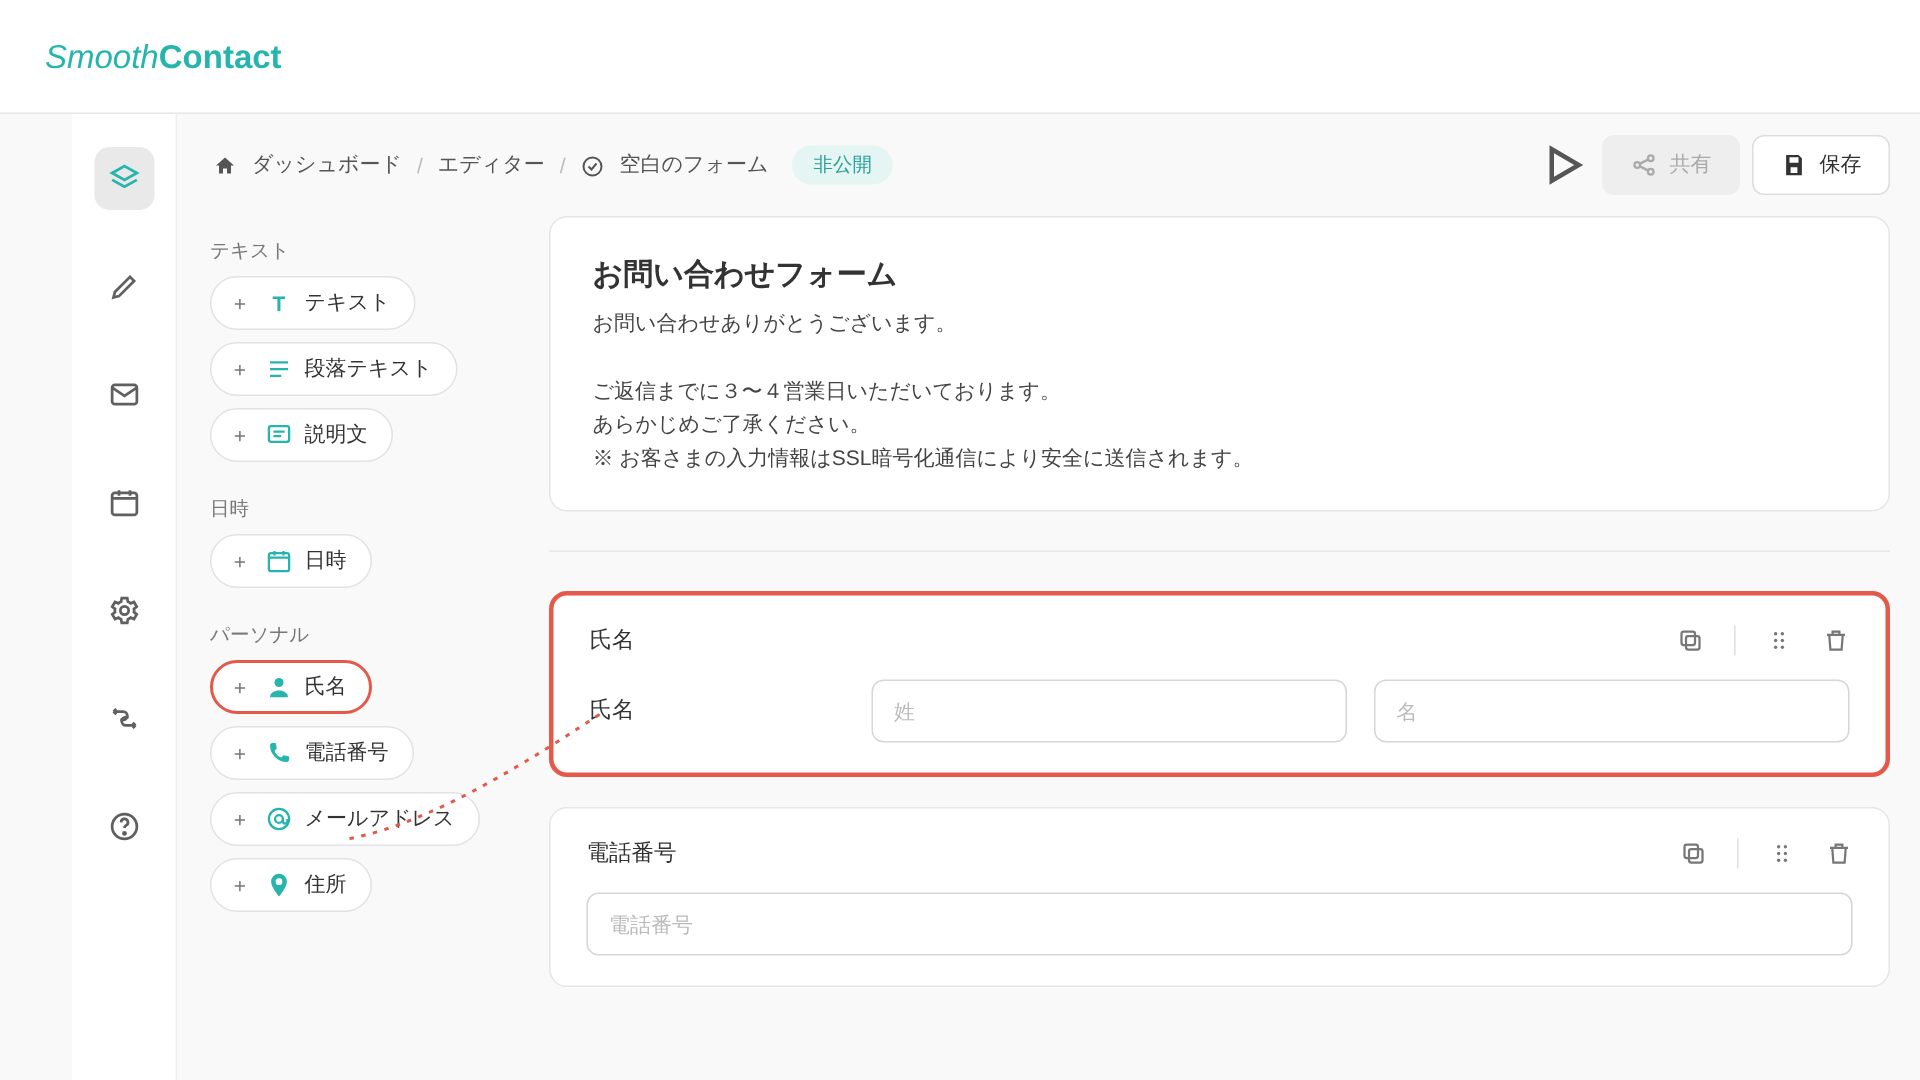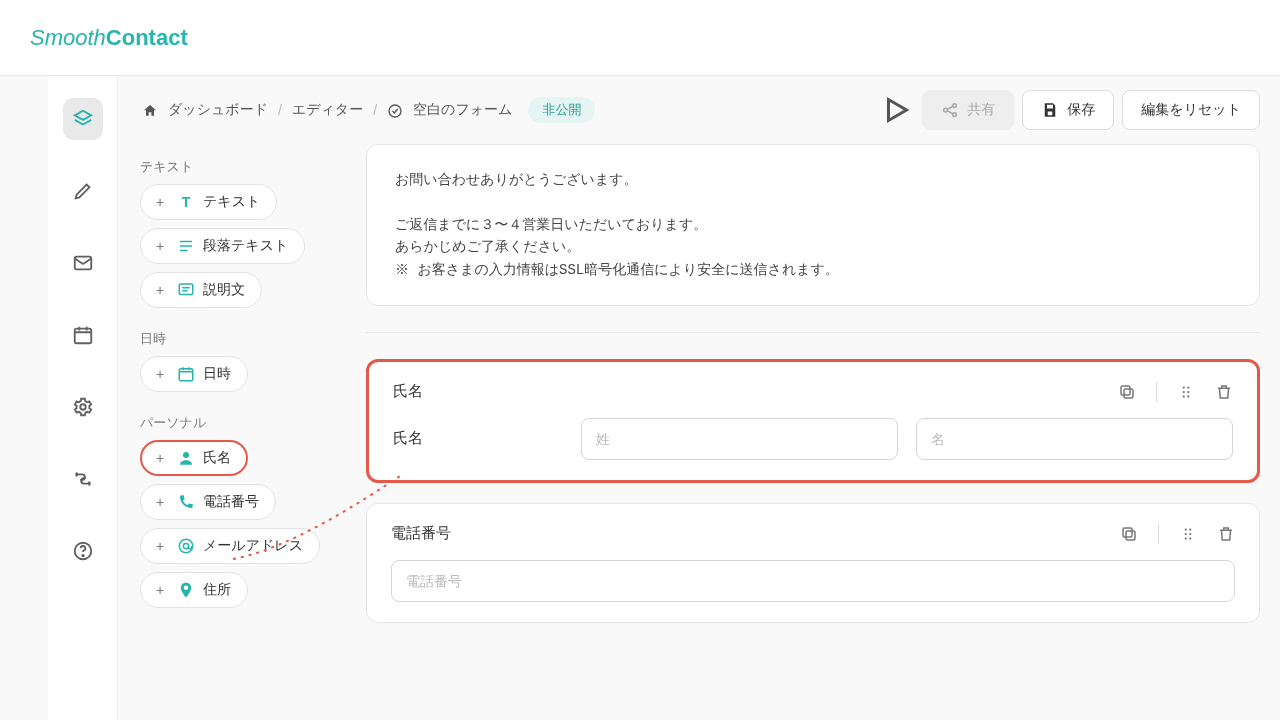--- a/index.html
+++ b/index.html
@@ -38,21 +38,21 @@
   .el-group-label { font-size: 13px; color:#777; margin: 14px 0 8px; }
   .el-chip { display:inline-flex; align-items:center; gap:8px; background:#fff; border:1px solid #e2e2e2; border-radius: 22px; padding: 8px 16px 8px 10px; font-size:14px; cursor:pointer; margin-bottom:8px; }
   .el-chip .plus { width:18px;height:18px;border-radius:50%; display:flex;align-items:center;justify-content:center; color:#777; }
   .el-chip .ic { width:18px;height:18px; display:flex;align-items:center;justify-content:center; }
   .el-chip.highlight { border:2px solid #e4594a; padding:7px 15px 7px 9px; }
   .el-chip svg { width:18px; height:18px; }
   
   .canvas { flex:1; padding: 0 20px 20px 0; overflow-y:auto; }
   .card { background:#fff; border:1px solid #e6e6e6; border-radius:12px; padding:24px 28px; }
   .form-header h3 { font-size:20px; font-weight:600; margin-bottom:8px; }
-  .form-header p { font-size:14px; line-height:1.6; color:#444; white-space:pre-line;font-family:Liberation Mono, monospace; }
+  .form-header p { font-size:14px; line-height:1.6; color:#444; white-space:pre-line; }
   .divider { height:1px; background:#e8e8e8; margin:26px 0; }
   .field-card { border:1px solid #e6e6e6; border-radius:12px; padding:20px 24px; margin-bottom:20px; background:#fff; position:relative; }
   .field-card.selected { border:3px solid #e4594a; }
   .field-top { display:flex; align-items:center; justify-content:space-between; margin-bottom:16px; }
   .field-title { font-size:15px; font-weight:500; }
   .field-tools { display:flex; align-items:center; gap:20px; color:#777; }
   .field-tools .tsep { width:1px; height:20px; background:#ddd; }
   .field-tools svg { width:18px;height:18px; cursor:pointer; }
   .field-row { display:flex; align-items:center; gap:18px; }
   .field-label { width:170px; font-size:15px; }
@@ -151,23 +151,20 @@
             <path d="M8 11l8-4M8 13l8 4"></path>
           </svg>
         <span>共有</span>
       </div>
       <div class="btn">
         <svg viewBox="0 0 24 24" fill="currentColor">
             <path d="M5 3h11l3 3v15H5V3zm3 2v5h8V5H8zm1 14h6v-5H9v5z"></path>
           </svg>
         <span>保存</span>
       </div>
-      <div class="btn">
-        <span>編集をリセット</span>
-      </div>
     </div>
 
     <div class="workspace">
 
       <div class="elements-panel">
 
         <div class="el-group-label">テキスト</div>
         <div>
           <div class="el-chip">
             <span class="plus">+</span>
@@ -258,20 +255,21 @@
                   <path d="M12 2a7 7 0 0 0-7 7c0 5 7 13 7 13s7-8 7-13a7 7 0 0 0-7-7zm0 10a3 3 0 1 1 0-6 3 3 0 0 1 0 6z"></path>
                 </svg>
               </span>
             <span>住所</span>
           </div>
         </div>
       </div>
 
       <div class="canvas">
         <div class="card form-header">
+          <h3>お問い合わせフォーム</h3>
           <p>お問い合わせありがとうございます。
 
 ご返信までに３〜４営業日いただいております。
 あらかじめご了承ください。
 ※ お客さまの入力情報はSSL暗号化通信により安全に送信されます。</p>
         </div>
 
         <div class="divider"></div>
 
         <div class="field-card selected">

